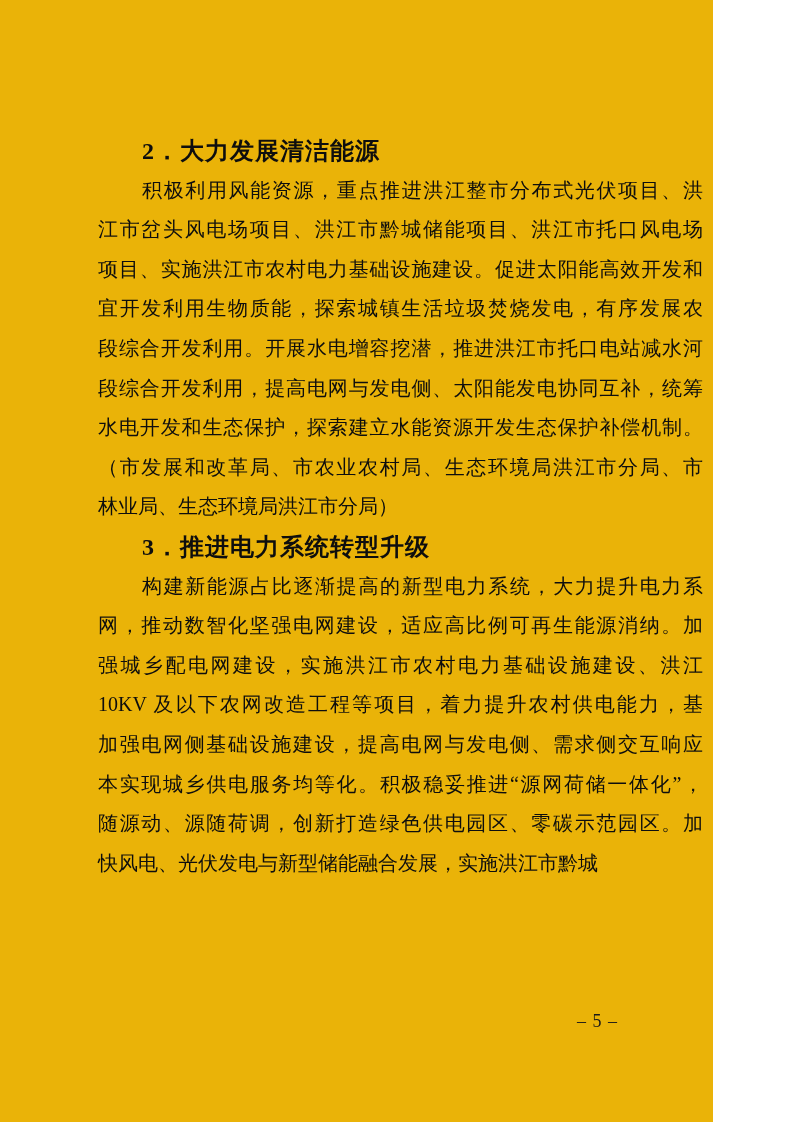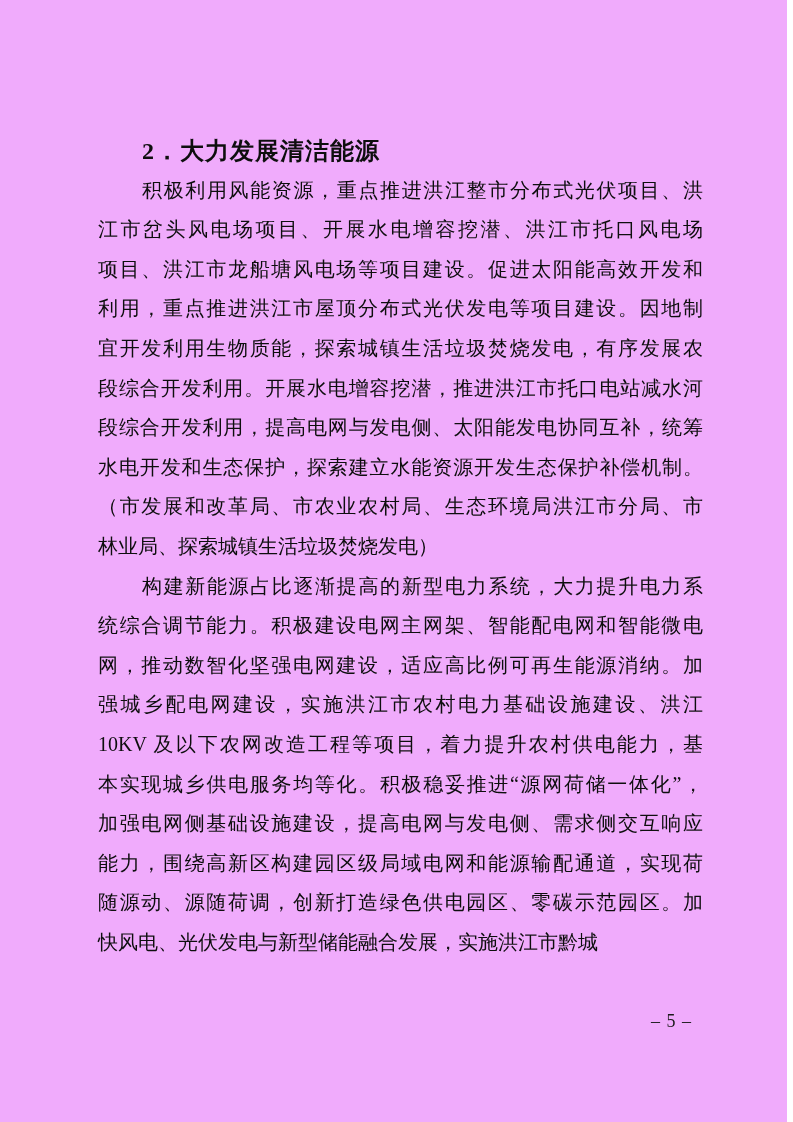--- a/index.html
+++ b/index.html
@@ -3,23 +3,23 @@
 <meta charset="utf-8">
 <title>Document Page</title>
 <style>
   html, body {
     margin: 0;
     padding: 0;
     background: #ffffff;
   }
   .page {
     position: relative;
-    width: 787px;
+    width: 713px;
     height: 1122px;
-    background: #f0abfc;
+    background: #eab308;
     overflow: hidden;
     color: #0e0e0e;
     font-family: "Liberation Serif", serif;
   }
   .content {
     position: absolute;
     left: 98px;
     top: 131px;
     width: 605px;
   }
@@ -66,37 +66,35 @@
   }
 </style>
 </head>
 <body>
 
 <div class="page">
   <main class="content" id="doc-content">
       <section>
         <div class="t-line heading indent no-stretch"><span class="num">2．</span><span class="title">大力发展清洁能源</span></div>
         <div class="t-line indent">积极利用风能资源，重点推进洪江整市分布式光伏项目、洪</div>
-        <div class="t-line">江市岔头风电场项目、开展水电增容挖潜、洪江市托口风电场</div>
-        <div class="t-line">项目、洪江市龙船塘风电场等项目建设。促进太阳能高效开发和</div>
-        <div class="t-line">利用，重点推进洪江市屋顶分布式光伏发电等项目建设。因地制</div>
+        <div class="t-line">江市岔头风电场项目、洪江市黔城储能项目、洪江市托口风电场</div>
+        <div class="t-line">项目、实施洪江市农村电力基础设施建设。促进太阳能高效开发和</div>
         <div class="t-line">宜开发利用生物质能，探索城镇生活垃圾焚烧发电，有序发展农</div>
         <div class="t-line">段综合开发利用。开展水电增容挖潜，推进洪江市托口电站减水河</div>
         <div class="t-line">段综合开发利用，提高电网与发电侧、太阳能发电协同互补，统筹</div>
         <div class="t-line">水电开发和生态保护，探索建立水能资源开发生态保护补偿机制。</div>
         <div class="t-line">（市发展和改革局、市农业农村局、生态环境局洪江市分局、市</div>
-        <div class="t-line no-stretch">林业局、探索城镇生活垃圾焚烧发电）</div>
+        <div class="t-line no-stretch">林业局、生态环境局洪江市分局）</div>
       </section>
       <section>
+        <div class="t-line heading indent no-stretch"><span class="num">3．</span><span class="title">推进电力系统转型升级</span></div>
         <div class="t-line indent">构建新能源占比逐渐提高的新型电力系统，大力提升电力系</div>
-        <div class="t-line">统综合调节能力。积极建设电网主网架、智能配电网和智能微电</div>
         <div class="t-line">网，推动数智化坚强电网建设，适应高比例可再生能源消纳。加</div>
         <div class="t-line">强城乡配电网建设，实施洪江市农村电力基础设施建设、洪江</div>
         <div class="t-line">10KV 及以下农网改造工程等项目，着力提升农村供电能力，基</div>
+        <div class="t-line">加强电网侧基础设施建设，提高电网与发电侧、需求侧交互响应</div>
         <div class="t-line">本实现城乡供电服务均等化。积极稳妥推进“源网荷储一体化”，</div>
-        <div class="t-line">加强电网侧基础设施建设，提高电网与发电侧、需求侧交互响应</div>
-        <div class="t-line">能力，围绕高新区构建园区级局域电网和能源输配通道，实现荷</div>
         <div class="t-line">随源动、源随荷调，创新打造绿色供电园区、零碳示范园区。加</div>
         <div class="t-line no-stretch">快风电、光伏发电与新型储能融合发展，实施洪江市黔城</div>
       </section>
     </main>
   <div class="page-number">– 5 –</div>
 </div>
 
 </body></html>

